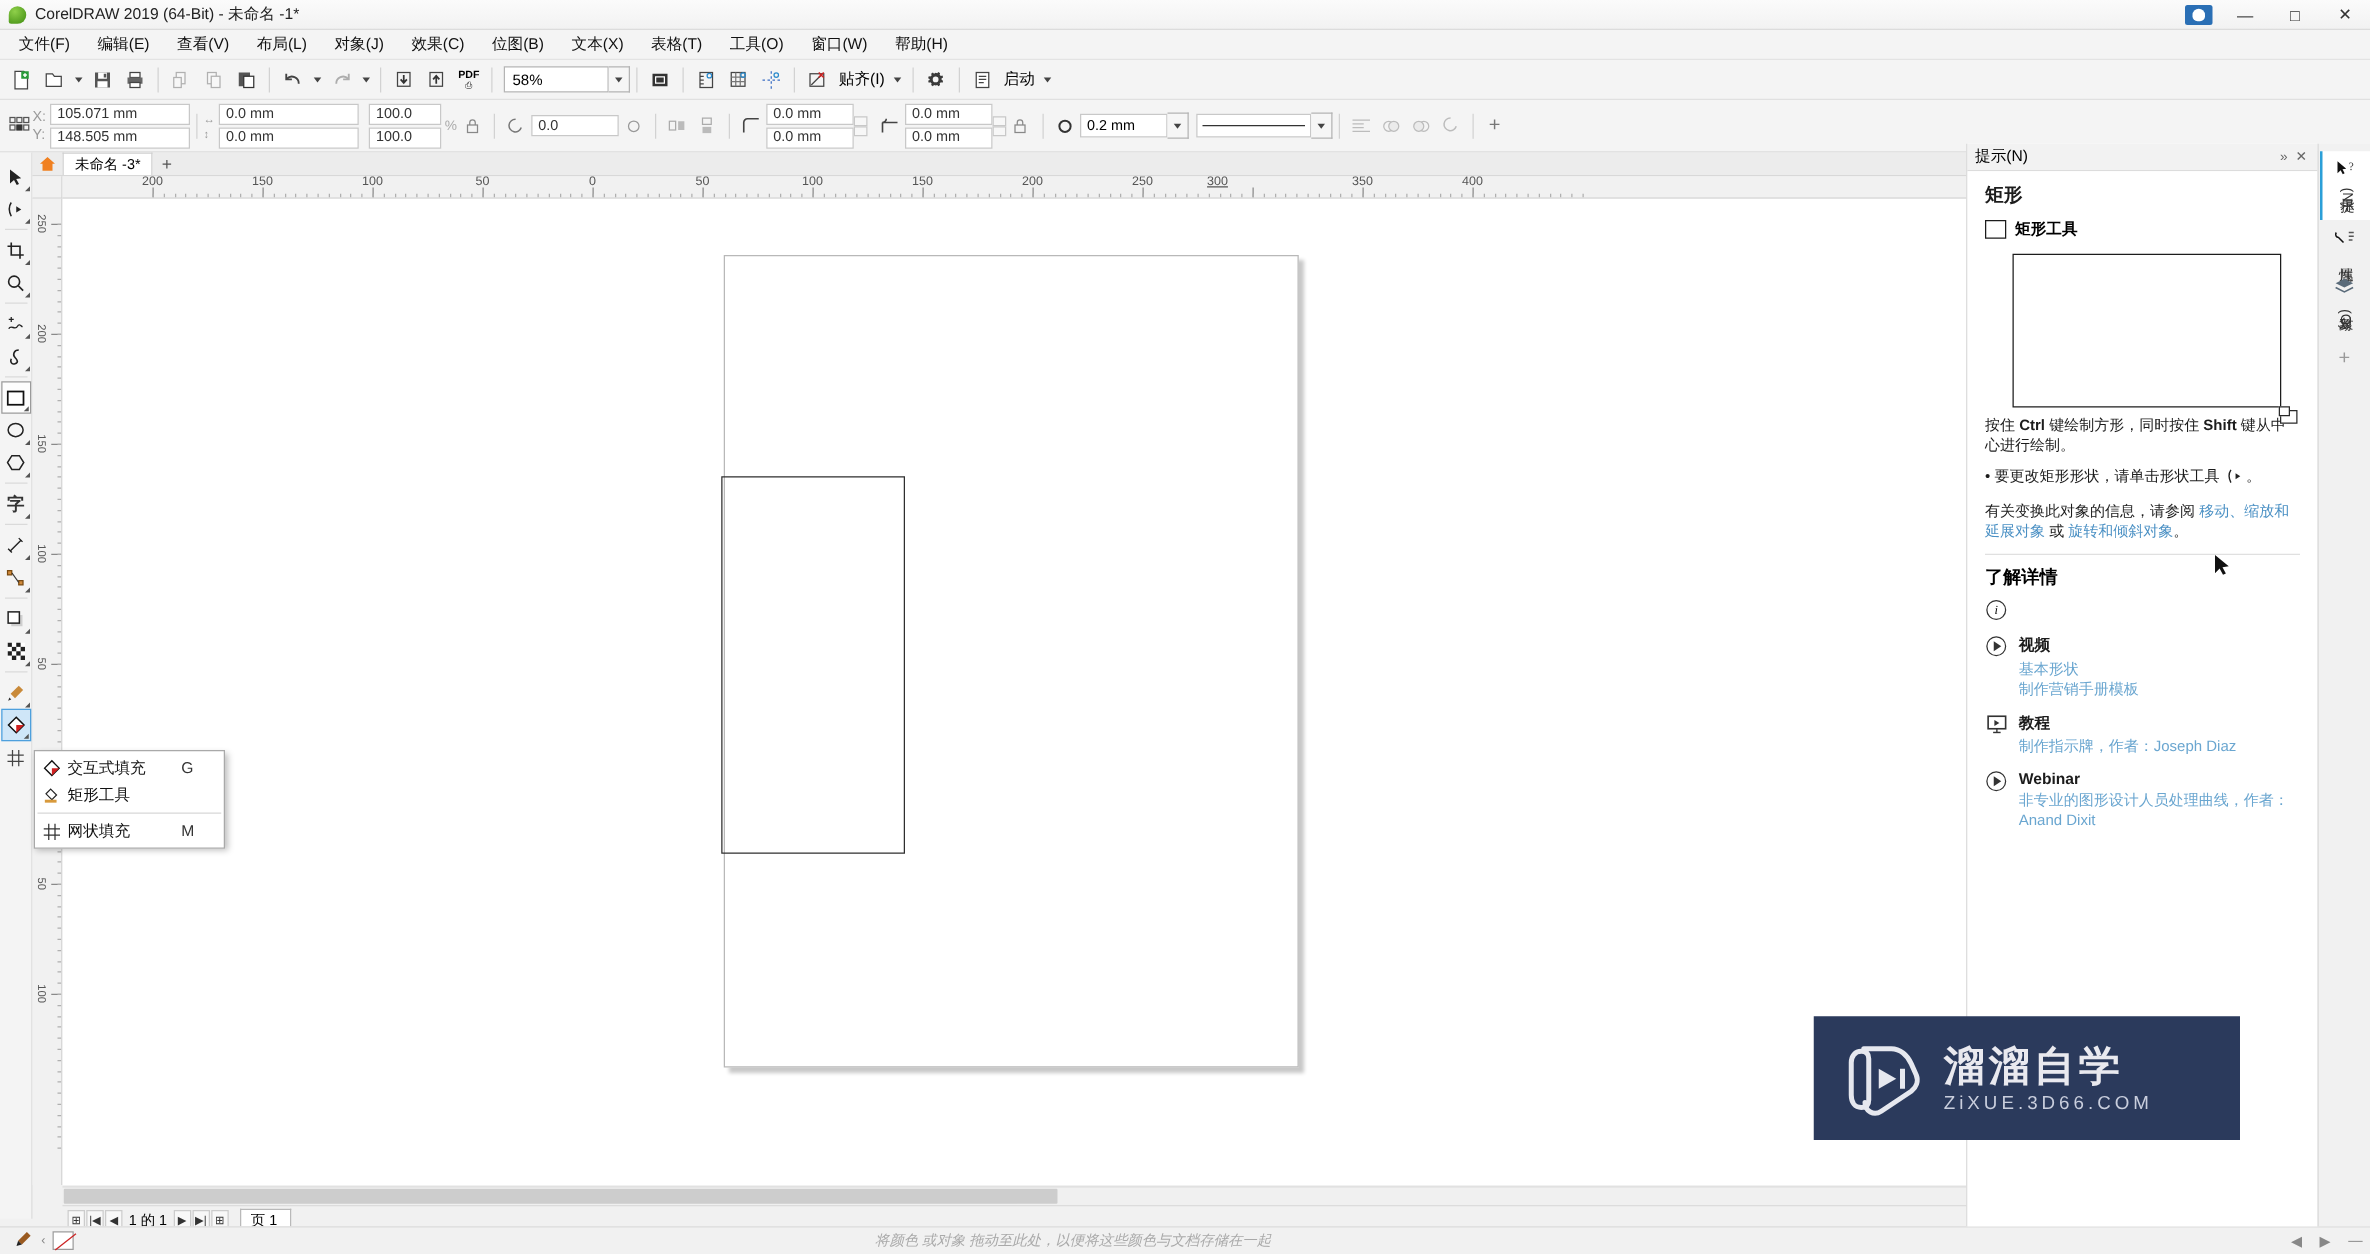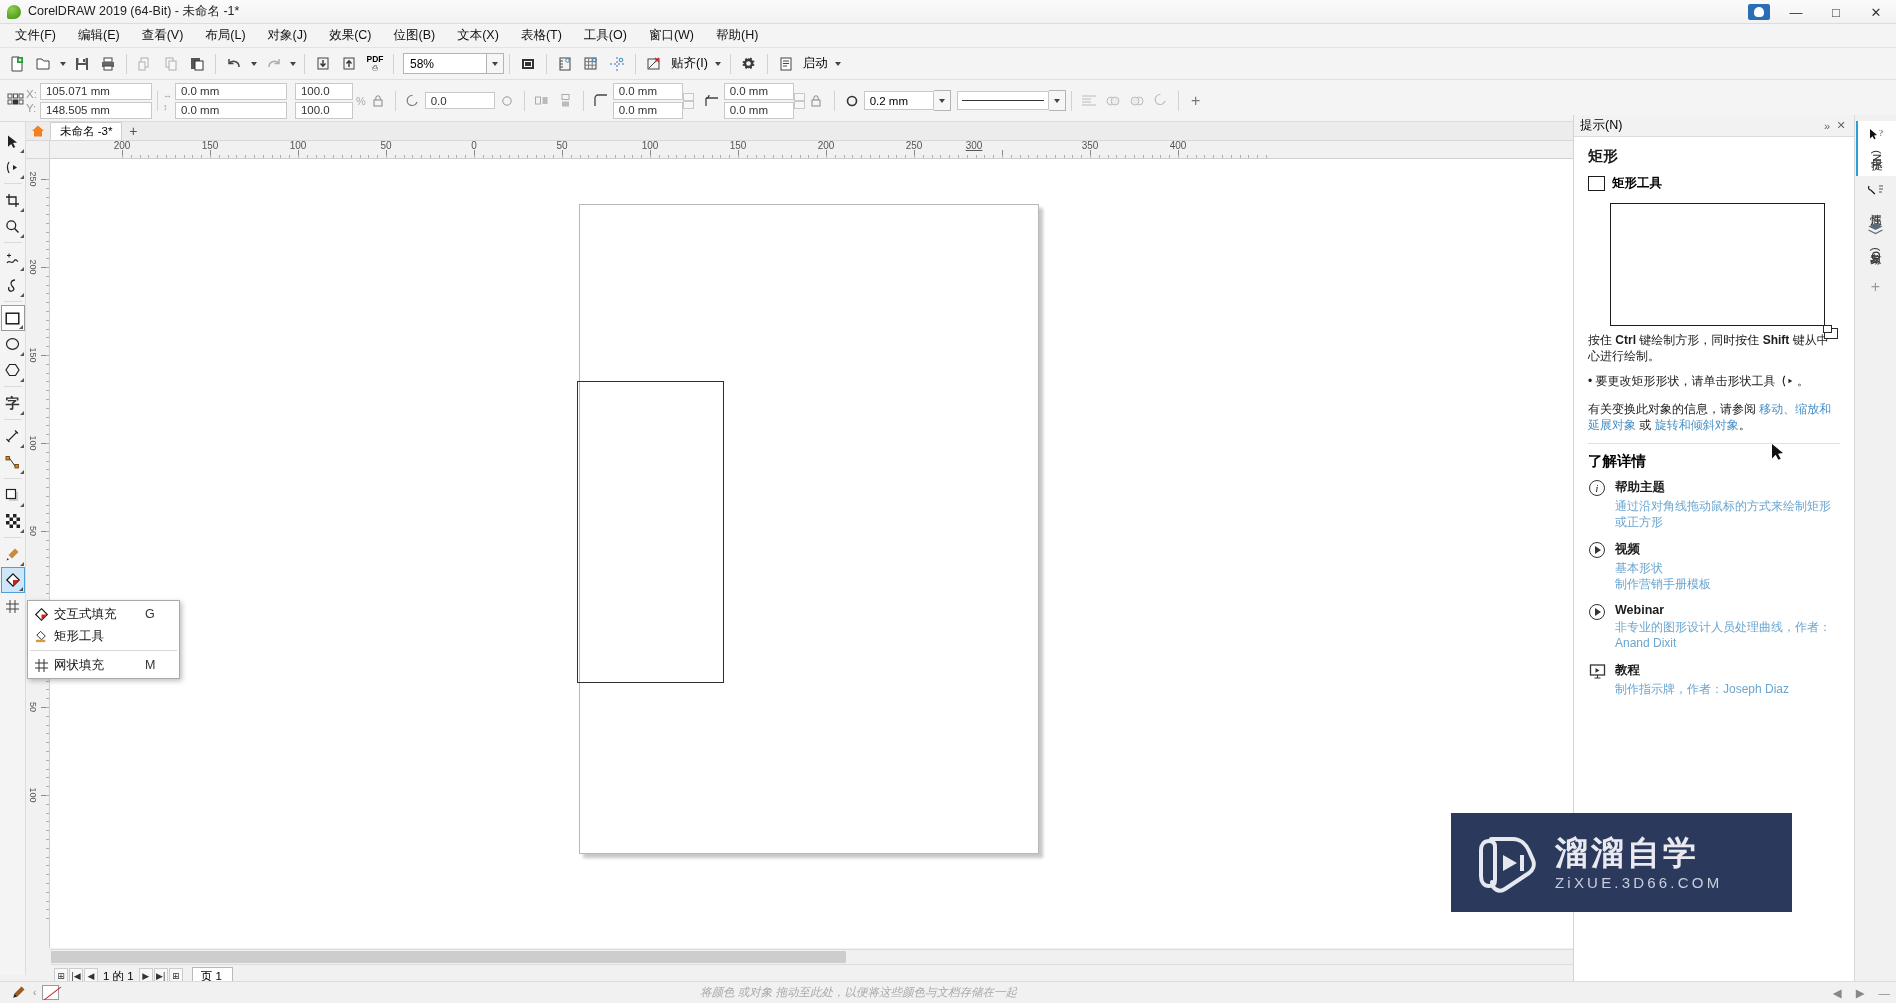--- a/index.html
+++ b/index.html
@@ -1144,64 +1144,60 @@
         <span>有关变换此对象的信息，请参阅 </span><span class="hint-link">移动、缩放和延展对象</span><span> 或 </span><span class="hint-link">旋转和倾斜对象</span><span>。</span>
       </div>
 
       <div class="hr-line"></div>
       <div class="learn-h">了解详情</div>
 
       <div class="learn-row">
         <span class="learn-ic">
             <span class="circ">i</span>
           </span>
-        <span class="learn-txt">
-          <span class="learn-t" style="display:block">帮助主题</span>
-          <span class="learn-l" style="display:block">通过沿对角线拖动鼠标的方式来绘制矩形或正方形</span>
-        </span>
       </div>
 
       <div class="learn-row">
         <span class="learn-ic">
             <span class="circ">
               <i class="tri"></i>
             </span>
           </span>
         <span class="learn-txt">
           <span class="learn-t" style="display:block">视频</span>
           <span class="learn-l" style="display:block">基本形状</span>
           <span class="learn-l" style="display:block">制作营销手册模板</span>
-        </span>
-      </div>
-
-      <div class="learn-row">
-        <span class="learn-ic">
-            <span class="circ">
-              <i class="tri"></i>
-            </span>
-          </span>
-        <span class="learn-txt">
-          <span class="learn-t" style="display:block">Webinar</span>
-          <span class="learn-l" style="display:block">非专业的图形设计人员处理曲线，作者：Anand Dixit</span>
         </span>
       </div>
 
       <div class="learn-row">
         <span class="learn-ic">
           <svg width="17" height="16" viewBox="0 0 17 16">
               <rect x="1.5" y="2" width="14" height="10" fill="none" stroke="#333" stroke-width="1.3"></rect>
               <path d="M6.5 5l4 2.4-4 2.4z" fill="#333"></path>
               <path d="M8.5 12v3M5.5 15h6" stroke="#333" stroke-width="1.1"></path>
             </svg>
         </span>
         <span class="learn-txt">
           <span class="learn-t" style="display:block">教程</span>
           <span class="learn-l" style="display:block">制作指示牌，作者：Joseph Diaz</span>
         </span>
       </div>
+
+      <div class="learn-row">
+        <span class="learn-ic">
+            <span class="circ">
+              <i class="tri"></i>
+            </span>
+          </span>
+        <span class="learn-txt">
+          <span class="learn-t" style="display:block">Webinar</span>
+          <span class="learn-l" style="display:block">非专业的图形设计人员处理曲线，作者：Anand Dixit</span>
+        </span>
+      </div>
     </div>
   </div>
 
   <div class="rtabs">
     <div class="rtab active">
       <span class="rtab-ic">
         <svg width="18" height="15" viewBox="0 0 18 15">
             <path d="M2 1l7 6-3 .4 1.7 3.2-1.5.7L4.5 8.2 2 10.5z" fill="#111"></path>
             <text x="11" y="8" font-size="9" fill="#333" font-family="Liberation Serif">?</text>
           </svg>

